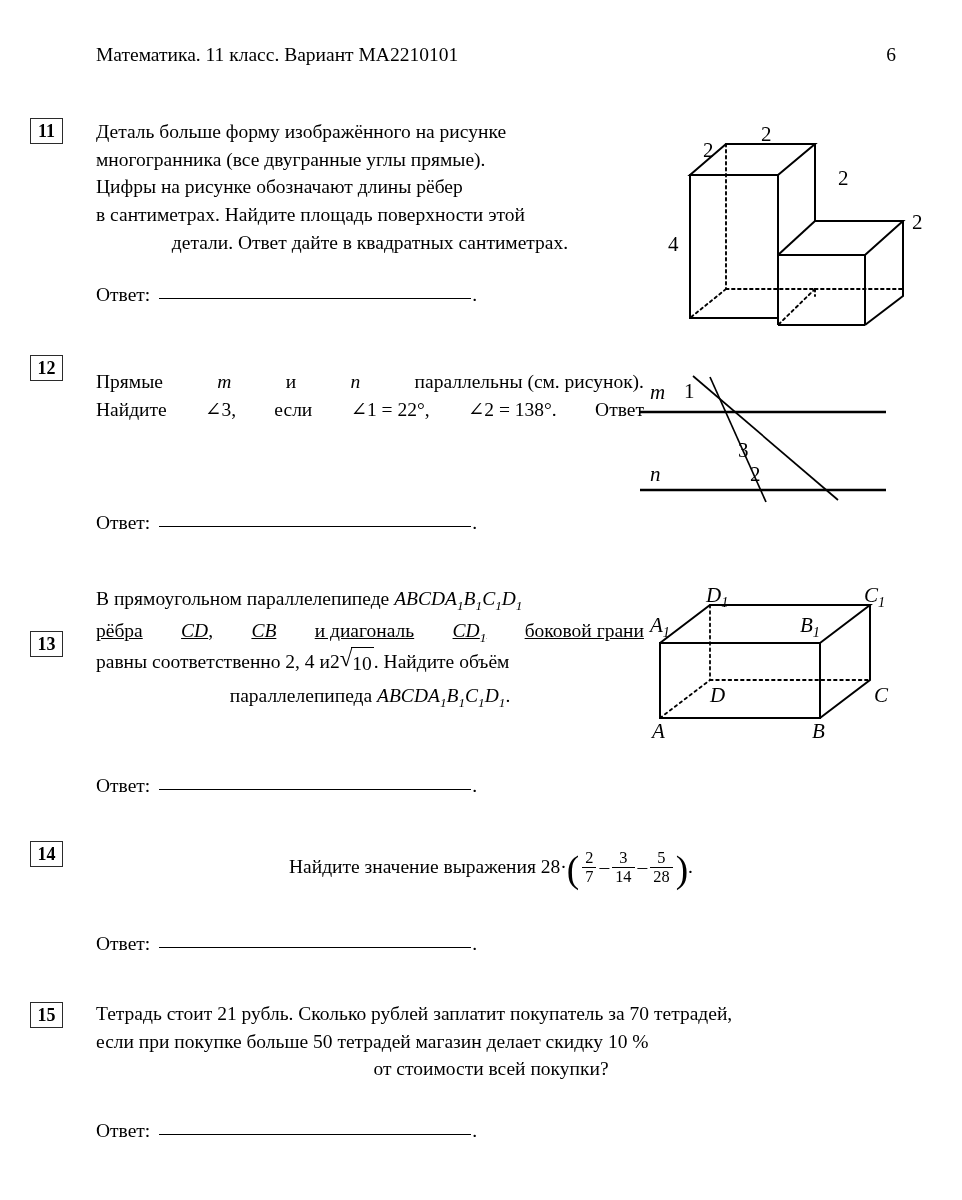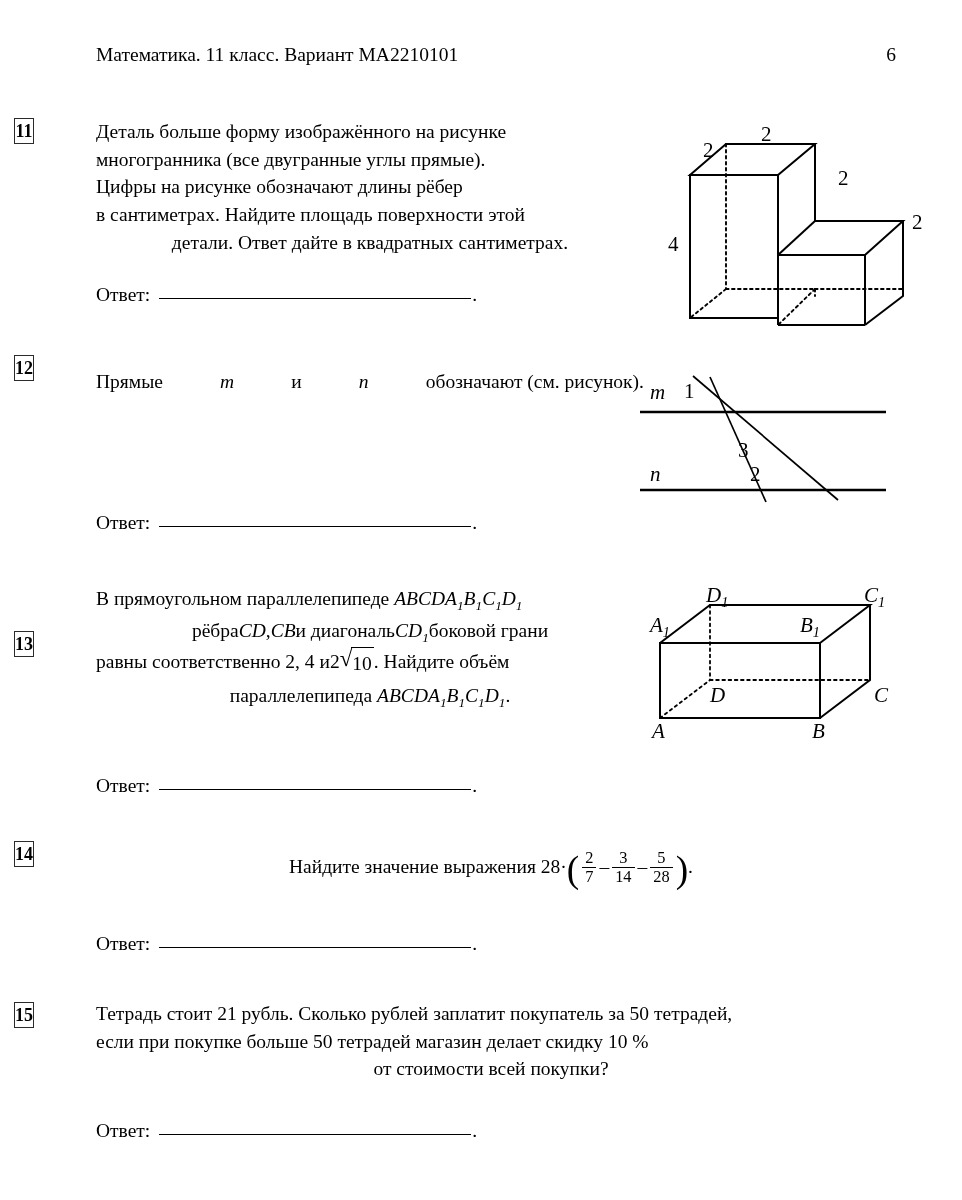--- a/index.html
+++ b/index.html
@@ -34,22 +34,22 @@
   .header-page { font-size: 19.5px; }
 
   
   .task {
     position: absolute;
     left: 0;
     width: 962px;
   }
   .task-num {
     position: absolute;
-    left: 14px;
-    width: 20px;
+    left: 30px;
+    width: 33px;
     height: 26px;
     border: 1px solid #2b2b2b;
     box-sizing: border-box;
     font-size: 18px;
     font-weight: bold;
     display: flex;
     align-items: center;
     justify-content: center;
     line-height: 1;
   }
@@ -225,21 +225,29 @@
   </div>
 
   <div class="task" style="top:0;">
     <div class="task-num" style="top:355px;">12</div>
     <div class="task-body w-narrow" style="top:368px;">
       <div style="display:flex; justify-content:space-between;">
         <span>Прямые</span>
         <span class="mi">m</span>
         <span>и</span>
         <span class="mi">n</span>
-        <span>обозначают (см. рисунок).</span>
+        <span>параллельны (см. рисунок).</span>
+      </div>
+      <div style="display:flex; justify-content:space-between;">
+        <span>Найдите</span>
+        <span class="nb">∠3,</span>
+        <span>если</span>
+        <span class="nb">∠1 = 22°,</span>
+        <span class="nb">∠2 = 138°.</span>
+        <span>Ответ</span>
       </div>
     </div>
 
     <div class="figure" style="left:638px; top:372px;">
       <svg width="260" height="130" viewBox="0 0 260 130">
         <g stroke="#000" fill="none">
 
           <line x1="2" y1="40" x2="248" y2="40" stroke-width="2.6"></line>
 
           <line x1="2" y1="118" x2="248" y2="118" stroke-width="2.6"></line>
@@ -263,21 +271,21 @@
     </div>
   </div>
 
   <div class="task" style="top:0;">
     <div class="task-num" style="top:583px;margin-top:48px;">13</div>
     <div class="task-body w-narrow" style="top:583px; line-height:1.62;">
       <div>
         <span>В прямоугольном параллелепипеде</span>
         <span class="nb"><span class="mi">ABCDA</span><span class="sub">1</span><span class="mi">B</span><span class="sub">1</span><span class="mi">C</span><span class="sub">1</span><span class="mi">D</span><span class="sub">1</span></span>
       </div>
-      <div style="display:flex; justify-content:center;">
+      <div style="display:flex; justify-content:space-between;text-decoration:underline;">
         <span>рёбра</span>
         <span class="nb"><span class="mi">CD</span><span>,</span></span>
         <span class="mi">CB</span>
         <span>и диагональ</span>
         <span class="nb"><span class="mi">CD</span><span class="sub">1</span></span>
         <span>боковой грани</span>
       </div>
       <div>
         <span>равны соответственно 2, 4 и</span><span class="sqrt">
             <span>2</span>
@@ -347,21 +355,21 @@
     <div class="answer" style="top:933px;">
       <span>Ответ:</span>
       <span class="answer-rule"></span>
       <span>.</span>
     </div>
   </div>
 
   <div class="task" style="top:0;">
     <div class="task-num" style="top:1002px;">15</div>
     <div class="task-body w-wide" style="top:1000px;">
-      <div>Тетрадь стоит 21 рубль. Сколько рублей заплатит покупатель за 50 тетрадей,</div>
+      <div>Тетрадь стоит 21 рубль. Сколько рублей заплатит покупатель за 70 тетрадей,</div>
       <div>если при покупке больше 50 тетрадей магазин делает скидку 10 %</div>
       <div class="last-line">от стоимости всей покупки?</div>
     </div>
     <div class="answer" style="top:1120px;">
       <span>Ответ:</span>
       <span class="answer-rule"></span>
       <span>.</span>
     </div>
   </div>
 

